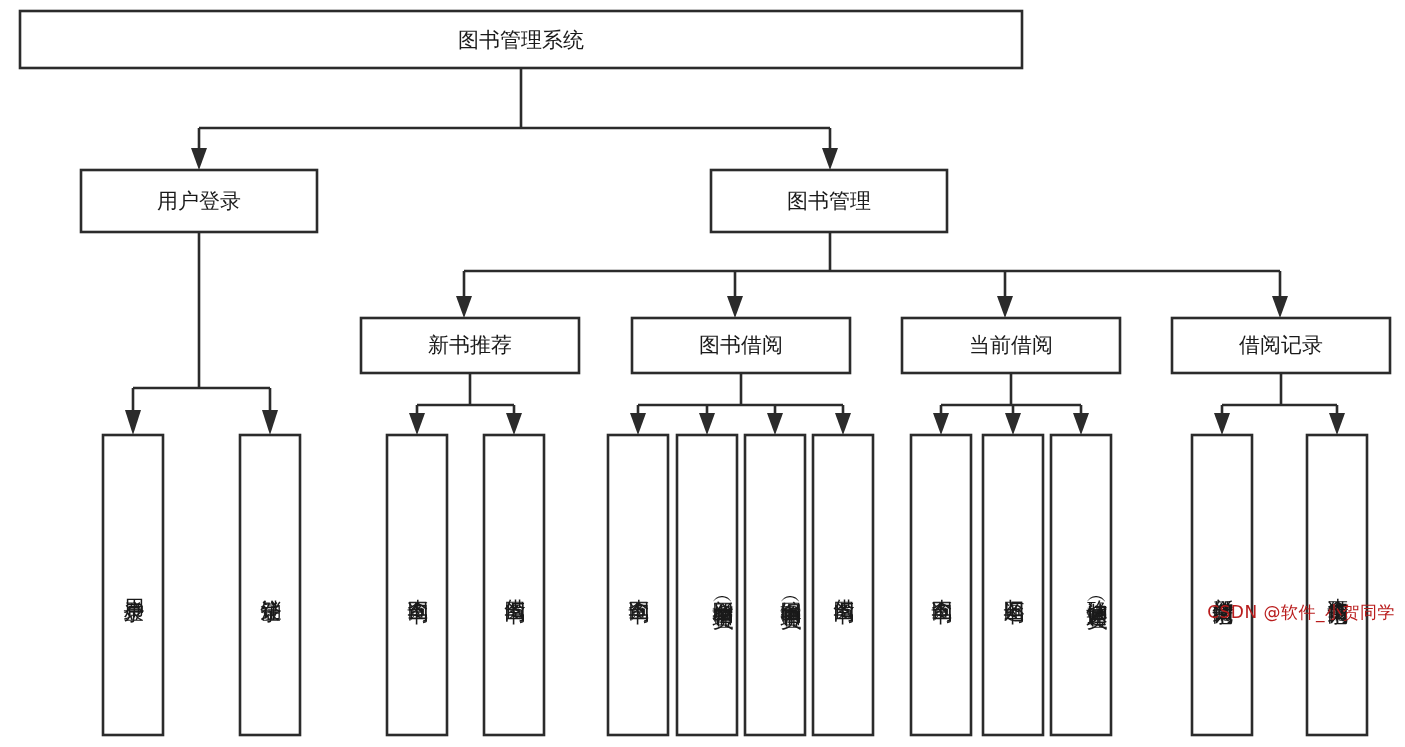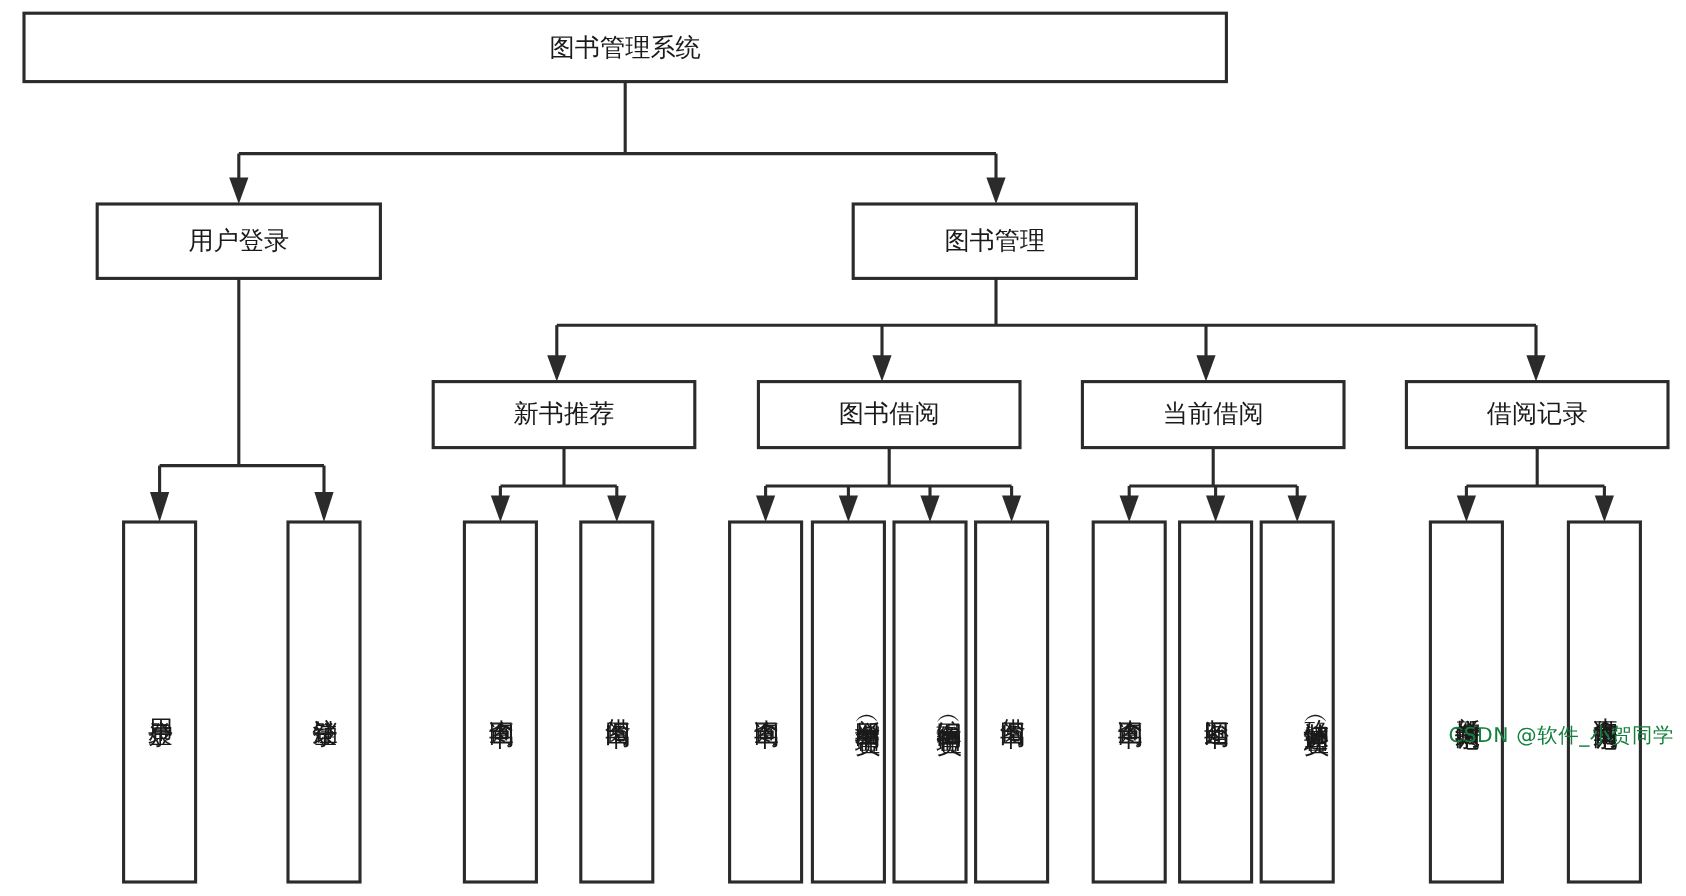--- a/index.html
+++ b/index.html
@@ -62,21 +62,21 @@
     letter-spacing: 1.5px;
     white-space: nowrap;
     pointer-events: none;
   }
   .watermark {
     position: absolute;
     right: 10px;
     bottom: 6px;
     font-family: "DejaVu Sans", "Liberation Sans", sans-serif;
     font-size: 17px;
-    color: #15803d;
+    color: #b91c1c;
     letter-spacing: 0.5px;
     white-space: nowrap;
   }
 </style>
 </head>
 <body>
 
 <div id="diagram-root">
 
   <svg class="flow" viewBox="0 0 1405 747" xmlns="http://www.w3.org/2000/svg">

